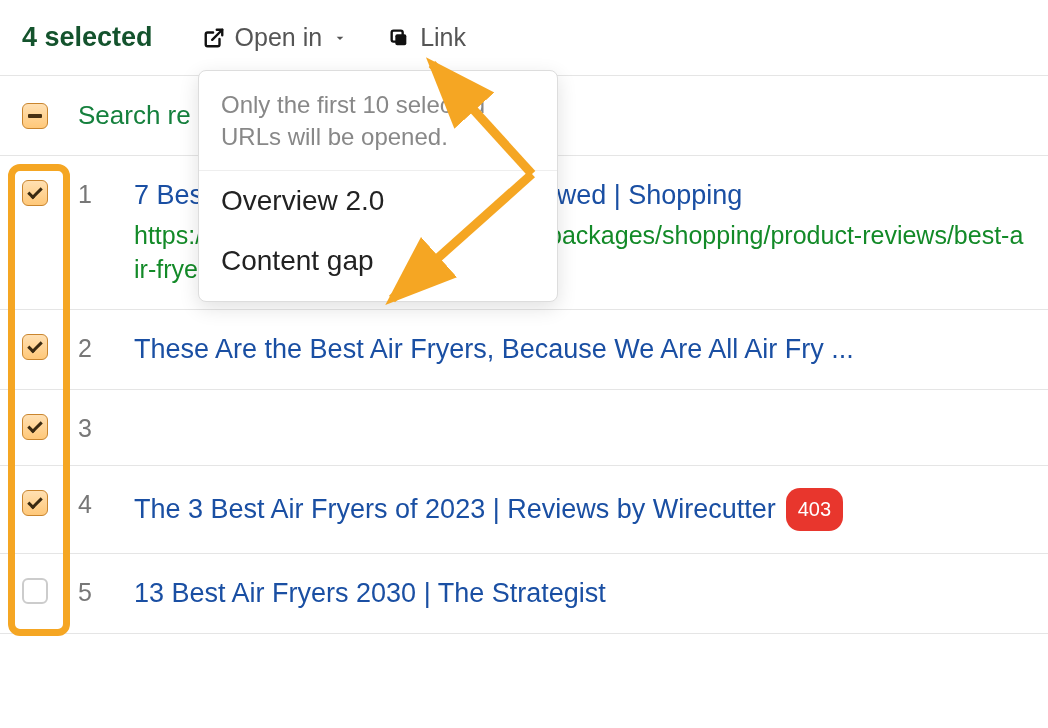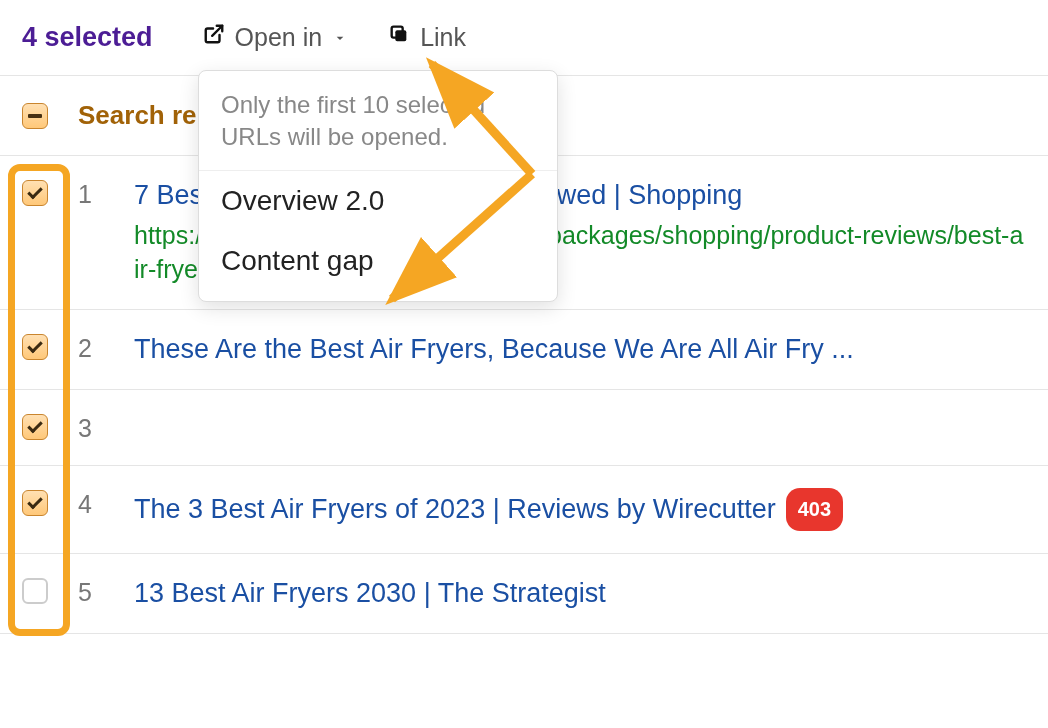--- a/index.html
+++ b/index.html
@@ -15,30 +15,31 @@
   }
 
   .toolbar {
     display: flex;
     align-items: center;
     padding: 22px 0 22px 22px;
     gap: 50px;
   }
   .selected-count {
     font-weight: 700;
-    color: #4c1d95;
+    color: #14532d;
     font-size: 27px;
   }
   .toolbar-actions {
     display: flex;
     gap: 40px;
     align-items: center;
   }
   .toolbar-btn {
     display: inline-flex;
+    align-items: center;
     gap: 10px;
     color: #555;
     cursor: pointer;
     font-size: 25px;
   }
   .toolbar-btn .icon-box {
     display: inline-flex;
     color: #111;
   }
 
@@ -60,23 +61,23 @@
     align-items: center;
     justify-content: center;
   }
   .tri-dash {
     width: 14px;
     height: 4px;
     background: #473013;
     border-radius: 1px;
   }
   .header-label {
-    font-weight: 700;
+    font-weight: 400;
     font-size: 26px;
-    color: #a16207;
+    color: #15803d;
   }
 
   .row {
     display: flex;
     align-items: flex-start;
     border-bottom: 1px solid #e5e5e5;
     padding: 22px 0 22px 22px;
     gap: 30px;
   }
   .checkbox {
@@ -133,21 +134,21 @@
     display:inline-block;
     margin-left: 8px;
     color: #138a28;
   }
   .badge {
     background: #e8362d;
     color: #fff;
     border-radius: 14px;
     padding: 10px 12px;
     font-size: 20px;
-    font-weight: 700;
+    font-weight: 400;
   }
 
   .dropdown {
     position: absolute;
     top: 70px;
     left: 198px;
     width: 360px;
     background: #fff;
     border: 1px solid #ddd;
     border-radius: 8px;

